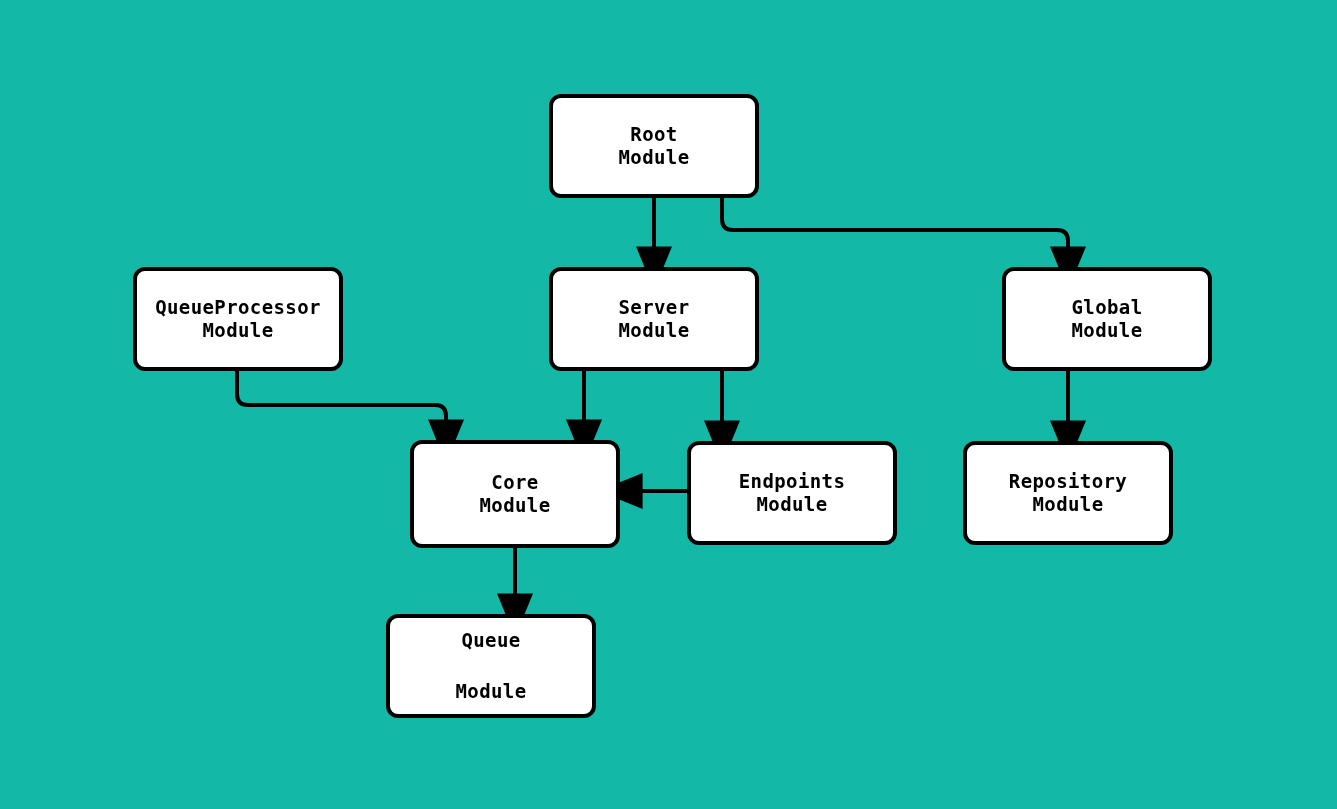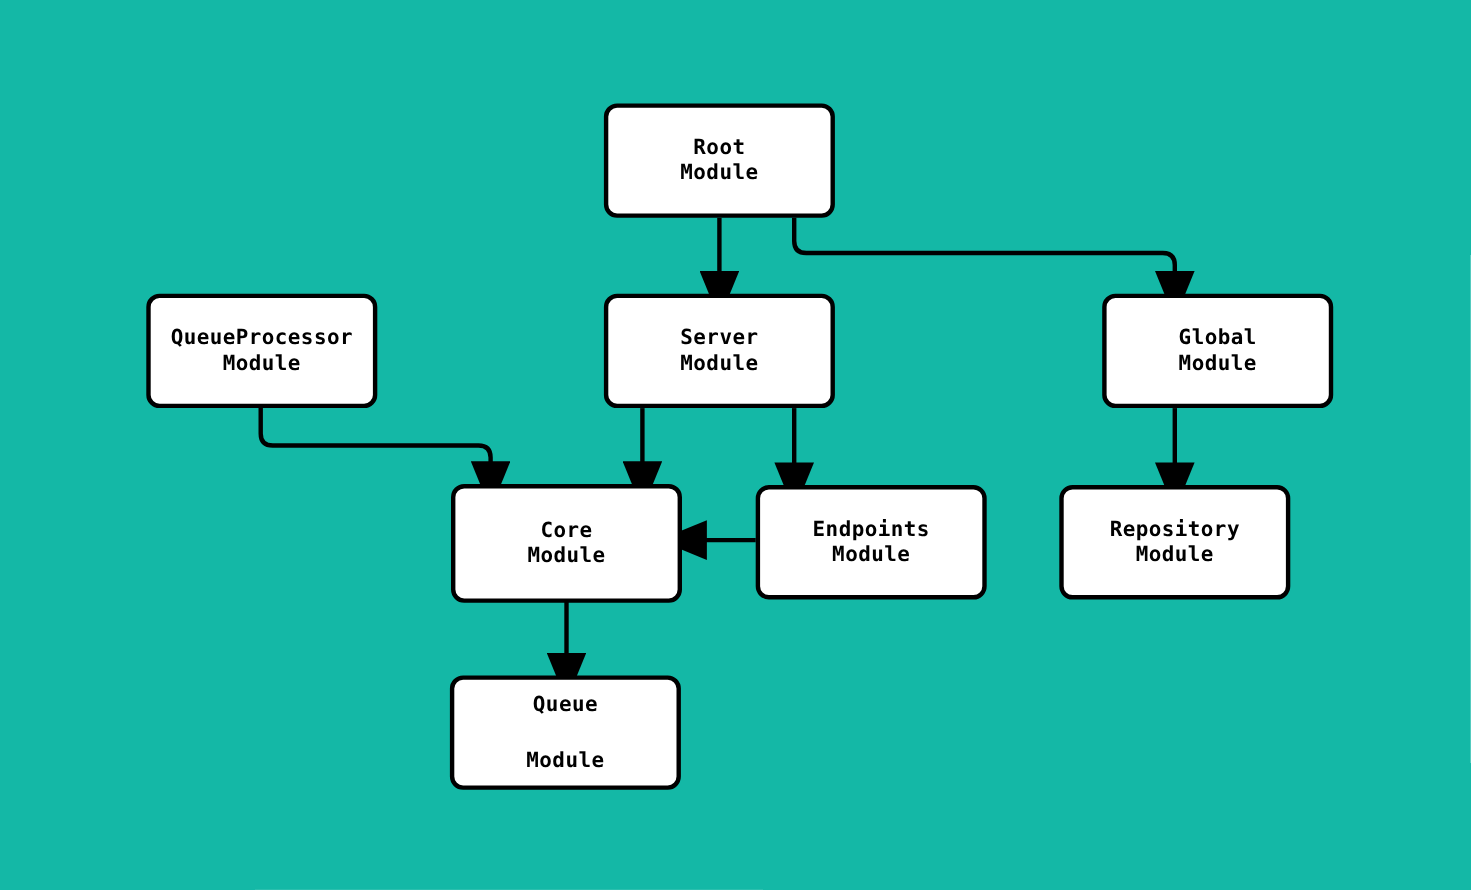--- a/index.html
+++ b/index.html
@@ -123,18 +123,18 @@
   <div class="node" style="left:687px; top:441px; width:210px; height:104px;">
     <span class="line">Endpoints</span>
     <span class="line">Module</span>
   </div>
 
   <div class="node" style="left:963px; top:441px; width:210px; height:104px;text-align:center;">
     <span class="line">Repository</span>
     <span class="line">Module</span>
   </div>
 
-  <div class="node" style="left:409px; top:614px; width:210px; height:104px;gap:28px;">
+  <div class="node" style="left:386px; top:614px; width:210px; height:104px;gap:28px;">
     <span class="line">Queue</span>
     <span class="line">Module</span>
   </div>
 
 </div>
 
 </body></html>

